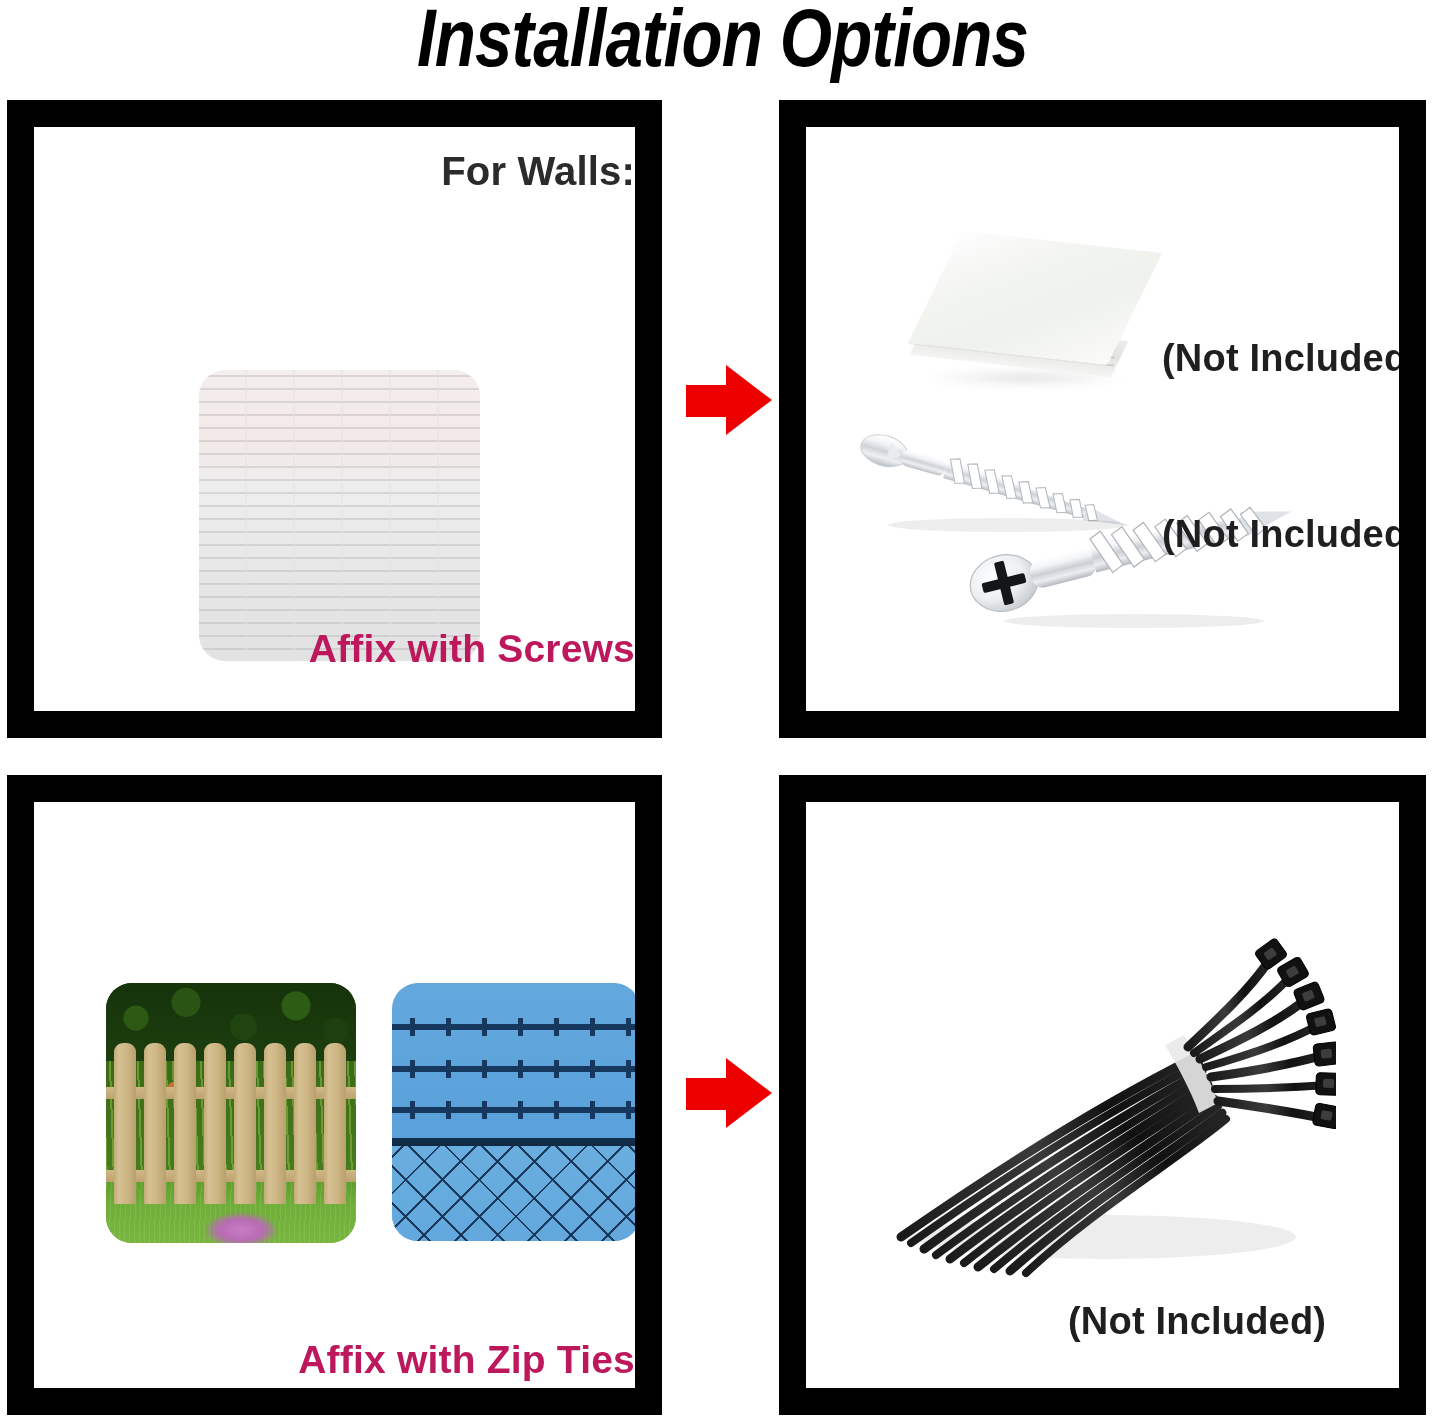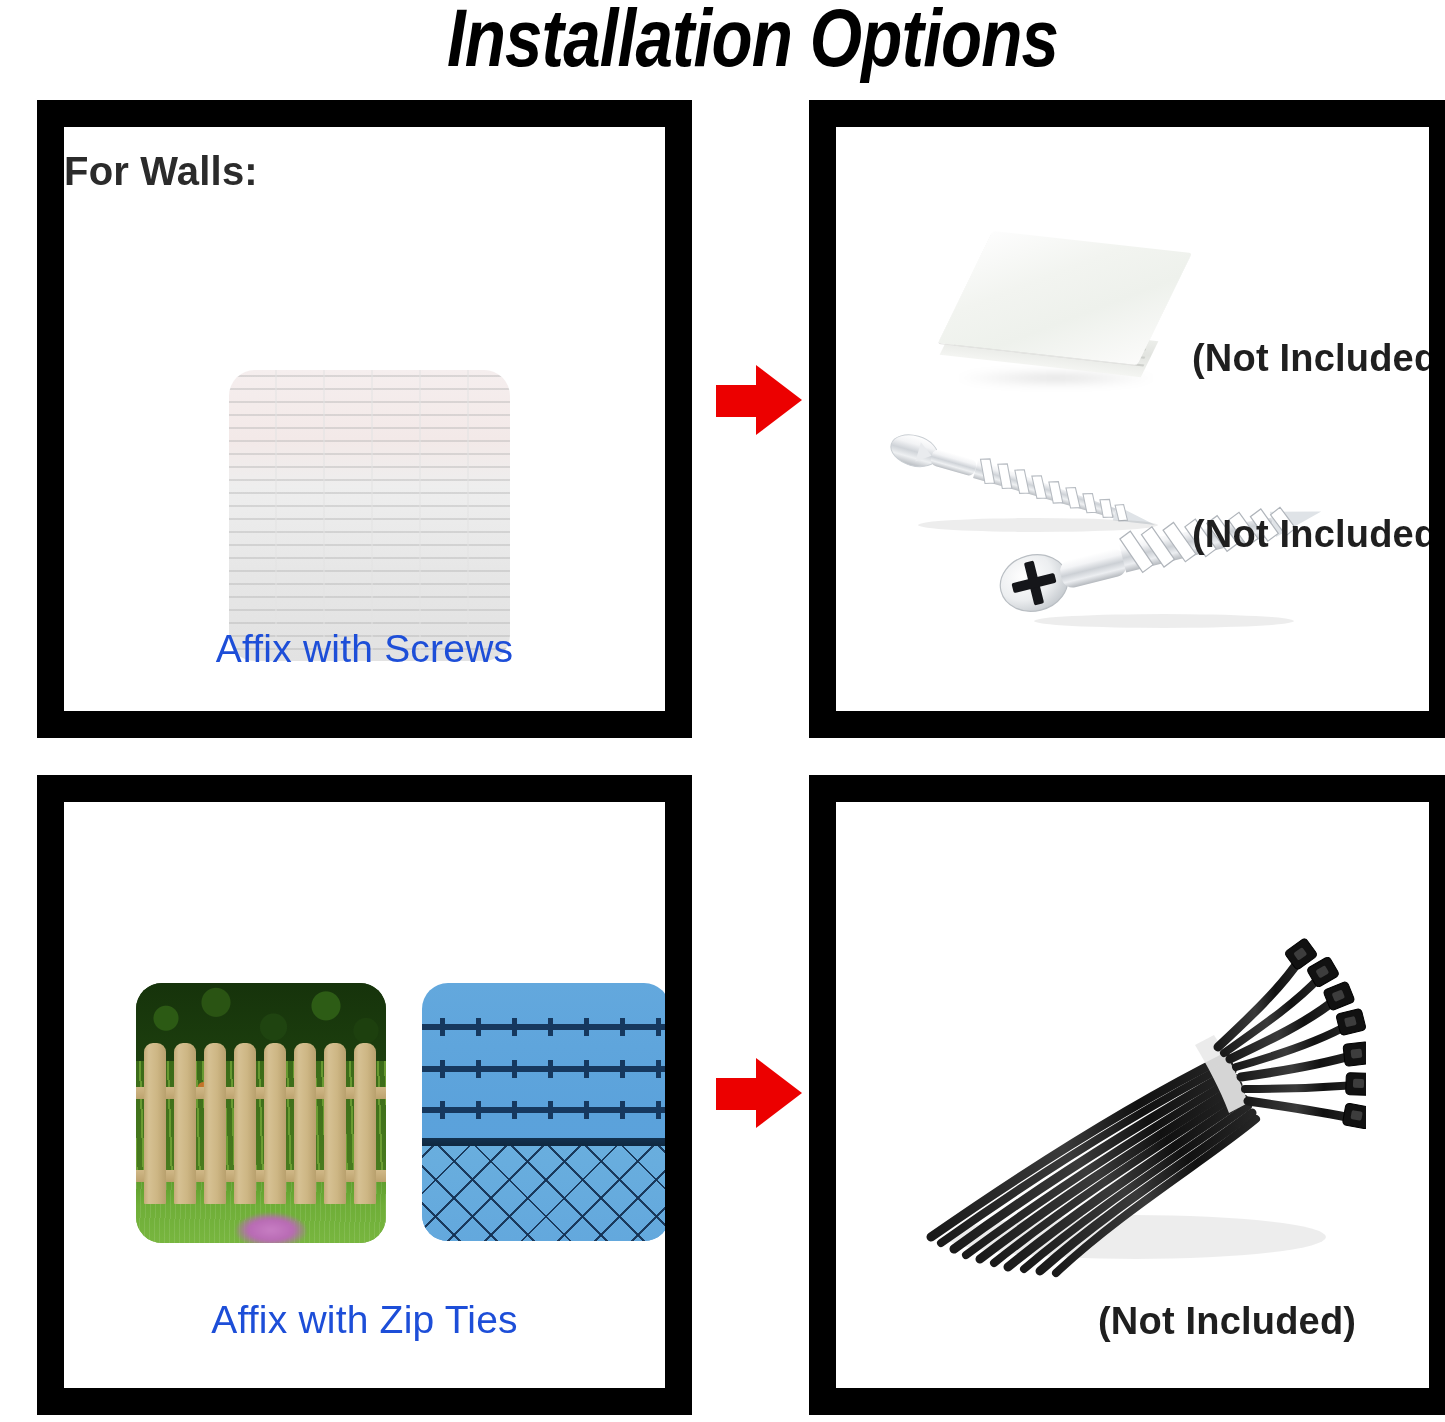--- a/index.html
+++ b/index.html
@@ -10,21 +10,20 @@
     background: #ffffff;
     font-family: "Liberation Sans", sans-serif;
     overflow: hidden;
   }
 
   #root {
     position: relative;
     width: 1227px;
     height: 1422px;
     background: #ffffff;
-    margin-left: 30px;
   }
 
   
   .page-title {
     position: absolute;
     left: 0; top: -6px;
     width: 1445px;
     text-align: center;
     font-family: "Liberation Sans Narrow", "Liberation Sans", sans-serif;
     font-size: 82px;
@@ -54,34 +53,34 @@
 
   #panel-walls   { left: 7px;   top: 100px;  width: 655px; height: 638px; }
   #panel-hw      { left: 779px; top: 100px;  width: 647px; height: 638px; }
   #panel-fence   { left: 7px;   top: 775px;  width: 655px; height: 640px; }
   #panel-ties    { left: 779px; top: 775px;  width: 647px; height: 640px; }
 
   
   .panel-heading {
     position: absolute;
     left: 0; width: 100%;
-    text-align: left;
+    text-align: right;
     font-size: 40px;
     font-weight: bold;
     color: #2b2b2b;
     white-space: nowrap;
     letter-spacing: 0.2px;
   }
   .caption-line {
     position: absolute;
     left: 0; width: 100%;
-    text-align: center;
+    text-align: right;
     font-size: 39px;
-    font-weight: normal;
-    color: #1d4ed8;
+    font-weight: bold;
+    color: #be185d;
     white-space: nowrap;
     letter-spacing: 0.2px;
   }
 
   .not-included {
     position: absolute;
     font-size: 38px;
     font-weight: bold;
     color: #1f1f1f;
     white-space: nowrap;
@@ -434,21 +433,21 @@
 
       <div class="photo" id="photo-chain">
         <div class="chain-sky"></div>
         <div class="barb-wire" style="top:16%;"></div>
         <div class="barb-wire" style="top:32%;"></div>
         <div class="barb-wire" style="top:48%;"></div>
         <div class="chain-rail"></div>
         <div class="chain-mesh"></div>
       </div>
 
-      <div class="caption-line" style="top:496px;">Affix with Zip Ties</div>
+      <div class="caption-line" style="top:536px;">Affix with Zip Ties</div>
     </div>
   </div>
 
   <div class="red-arrow" style="left:686px; top:1058px; --accent:#ec0000;">
     <div class="shaft"></div>
     <div class="headtri"></div>
   </div>
 
   <div class="panel" id="panel-ties">
     <div class="panel-inner">

